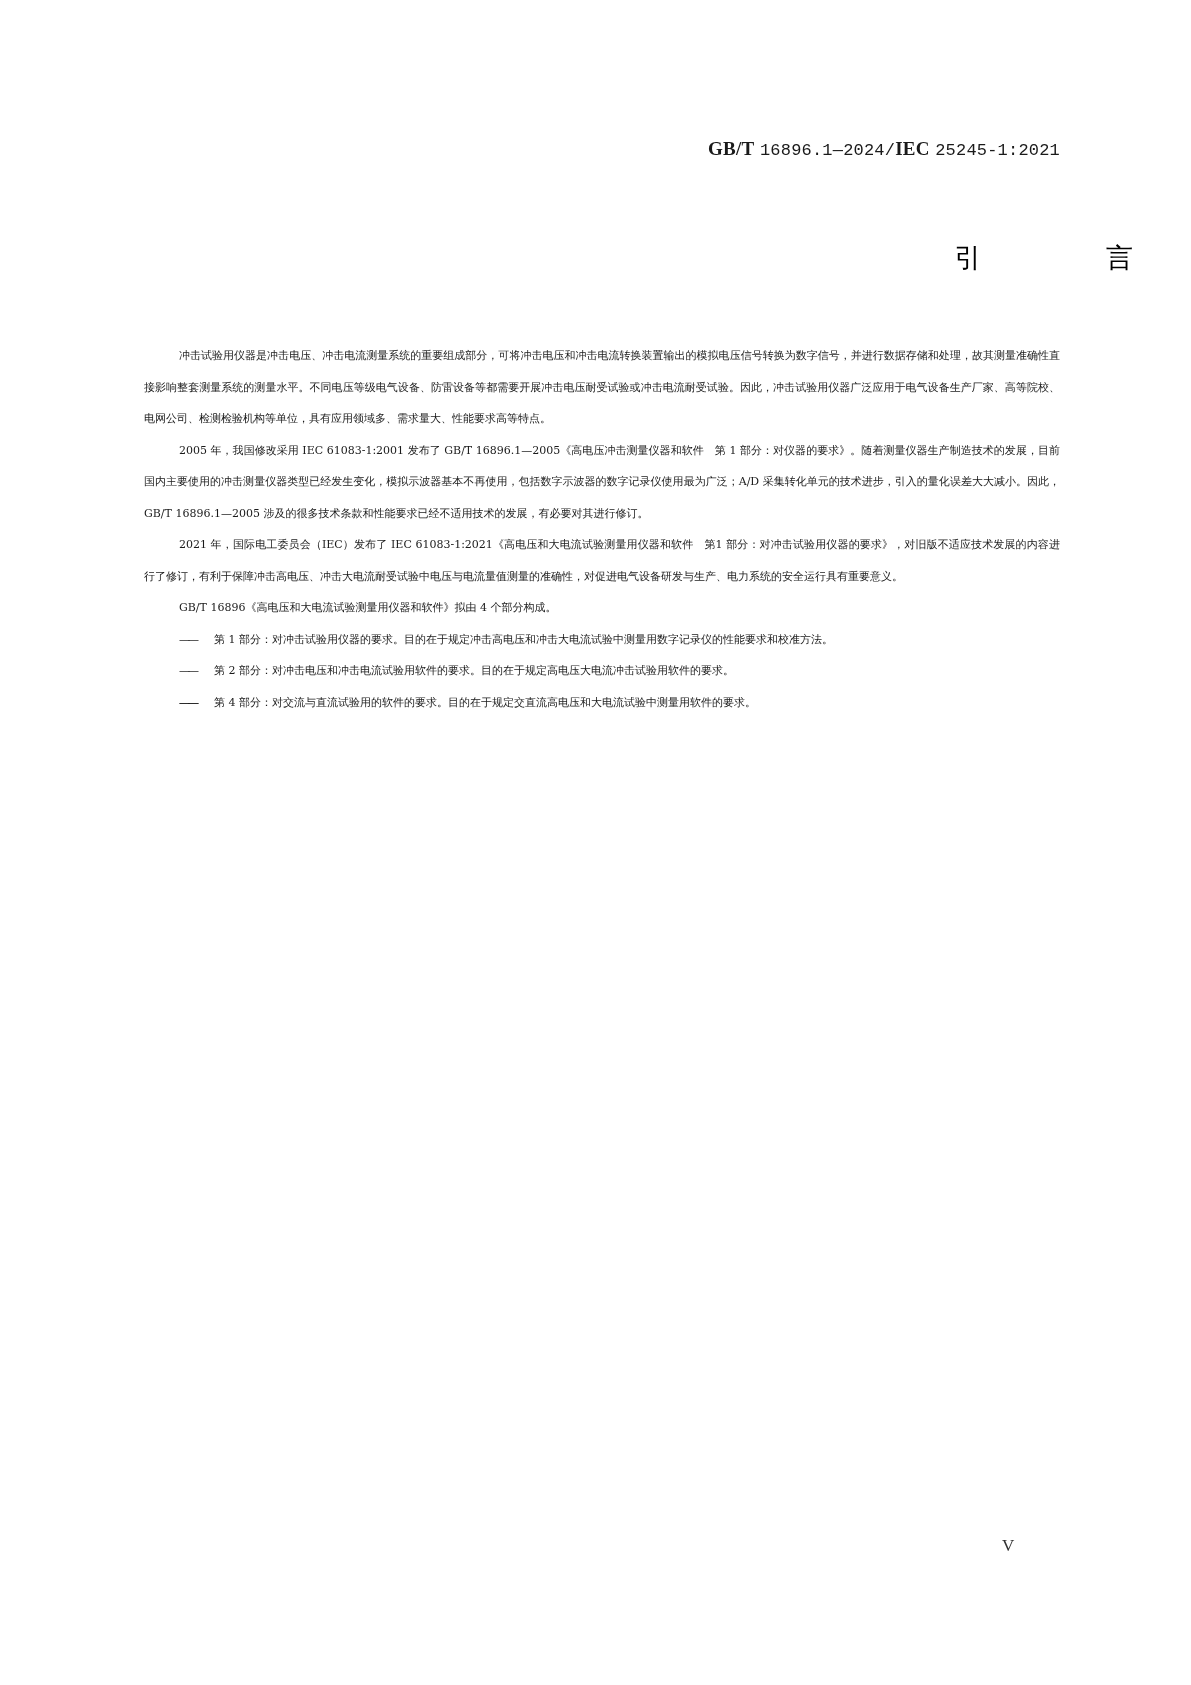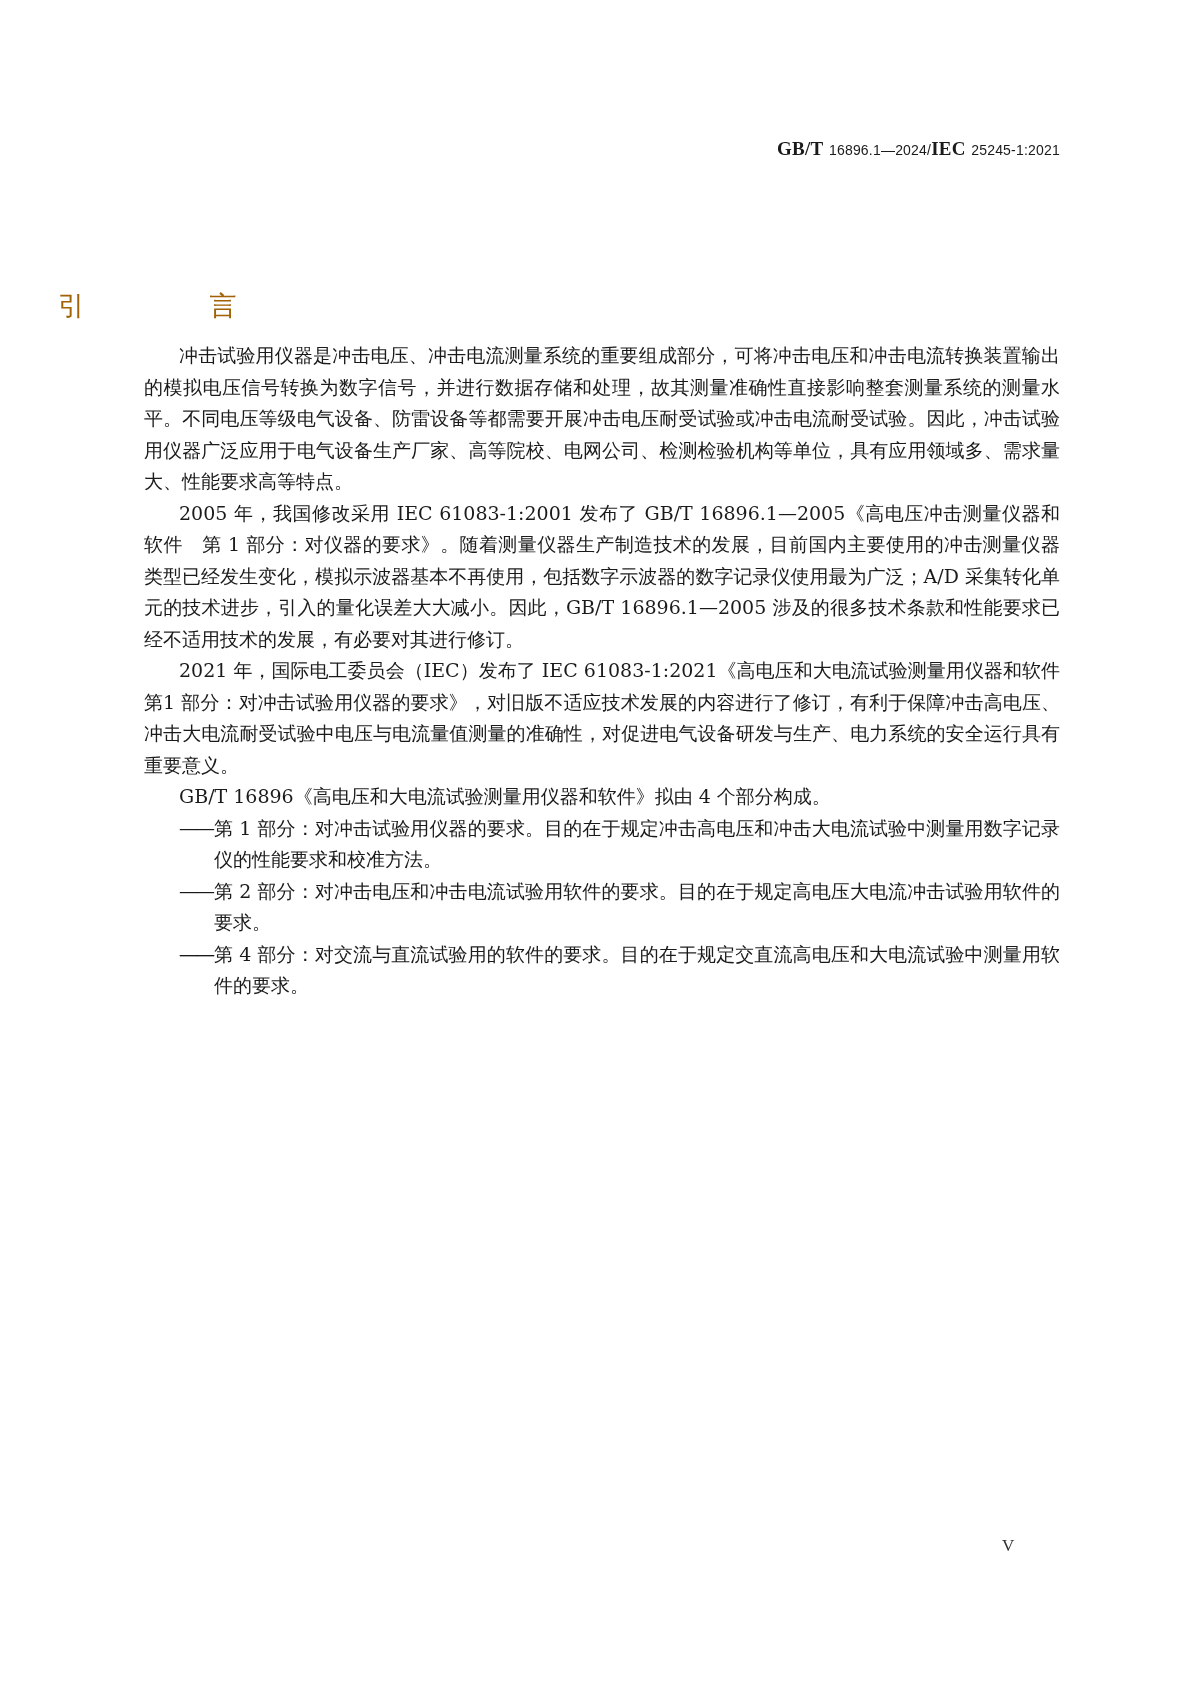--- a/index.html
+++ b/index.html
@@ -22,42 +22,41 @@
       font-size: 17px;
       letter-spacing: 0.2px;
       white-space: nowrap;
     }
     .header-code .b {
       font-family: Liberation Serif, serif;
       font-weight: bold;
       font-size: 19px;
     }
     .header-code .n {
-      font-family: Liberation Sans, sans-serif;
-      font-size: 14px;
+      font-family: Liberation Mono, monospace;
+      font-size: 17px;
     }
     .title {
       position: absolute;
       top: 240px;
       left: 0;
       width: 1191px;
-      text-align: left;
+      text-align: right;
       font-family: "DejaVu Sans", "Liberation Sans", sans-serif;
       font-size: 27px;
       letter-spacing: 58px;
       text-indent: 58px;
-      color: #a16207;
-      margin-top: 48px;
+      color: #000000;
     }
     .content {
       position: absolute;
       top: 340px;
       left: 144px;
       width: 916px;
-      font-size: 19px;
+      font-size: 11px;
       line-height: 31.5px;
       text-align: justify;
       text-justify: inter-character;
     }
     .para {
       margin: 0;
       text-indent: 35px;
     }
     .list {
       margin: 0;

